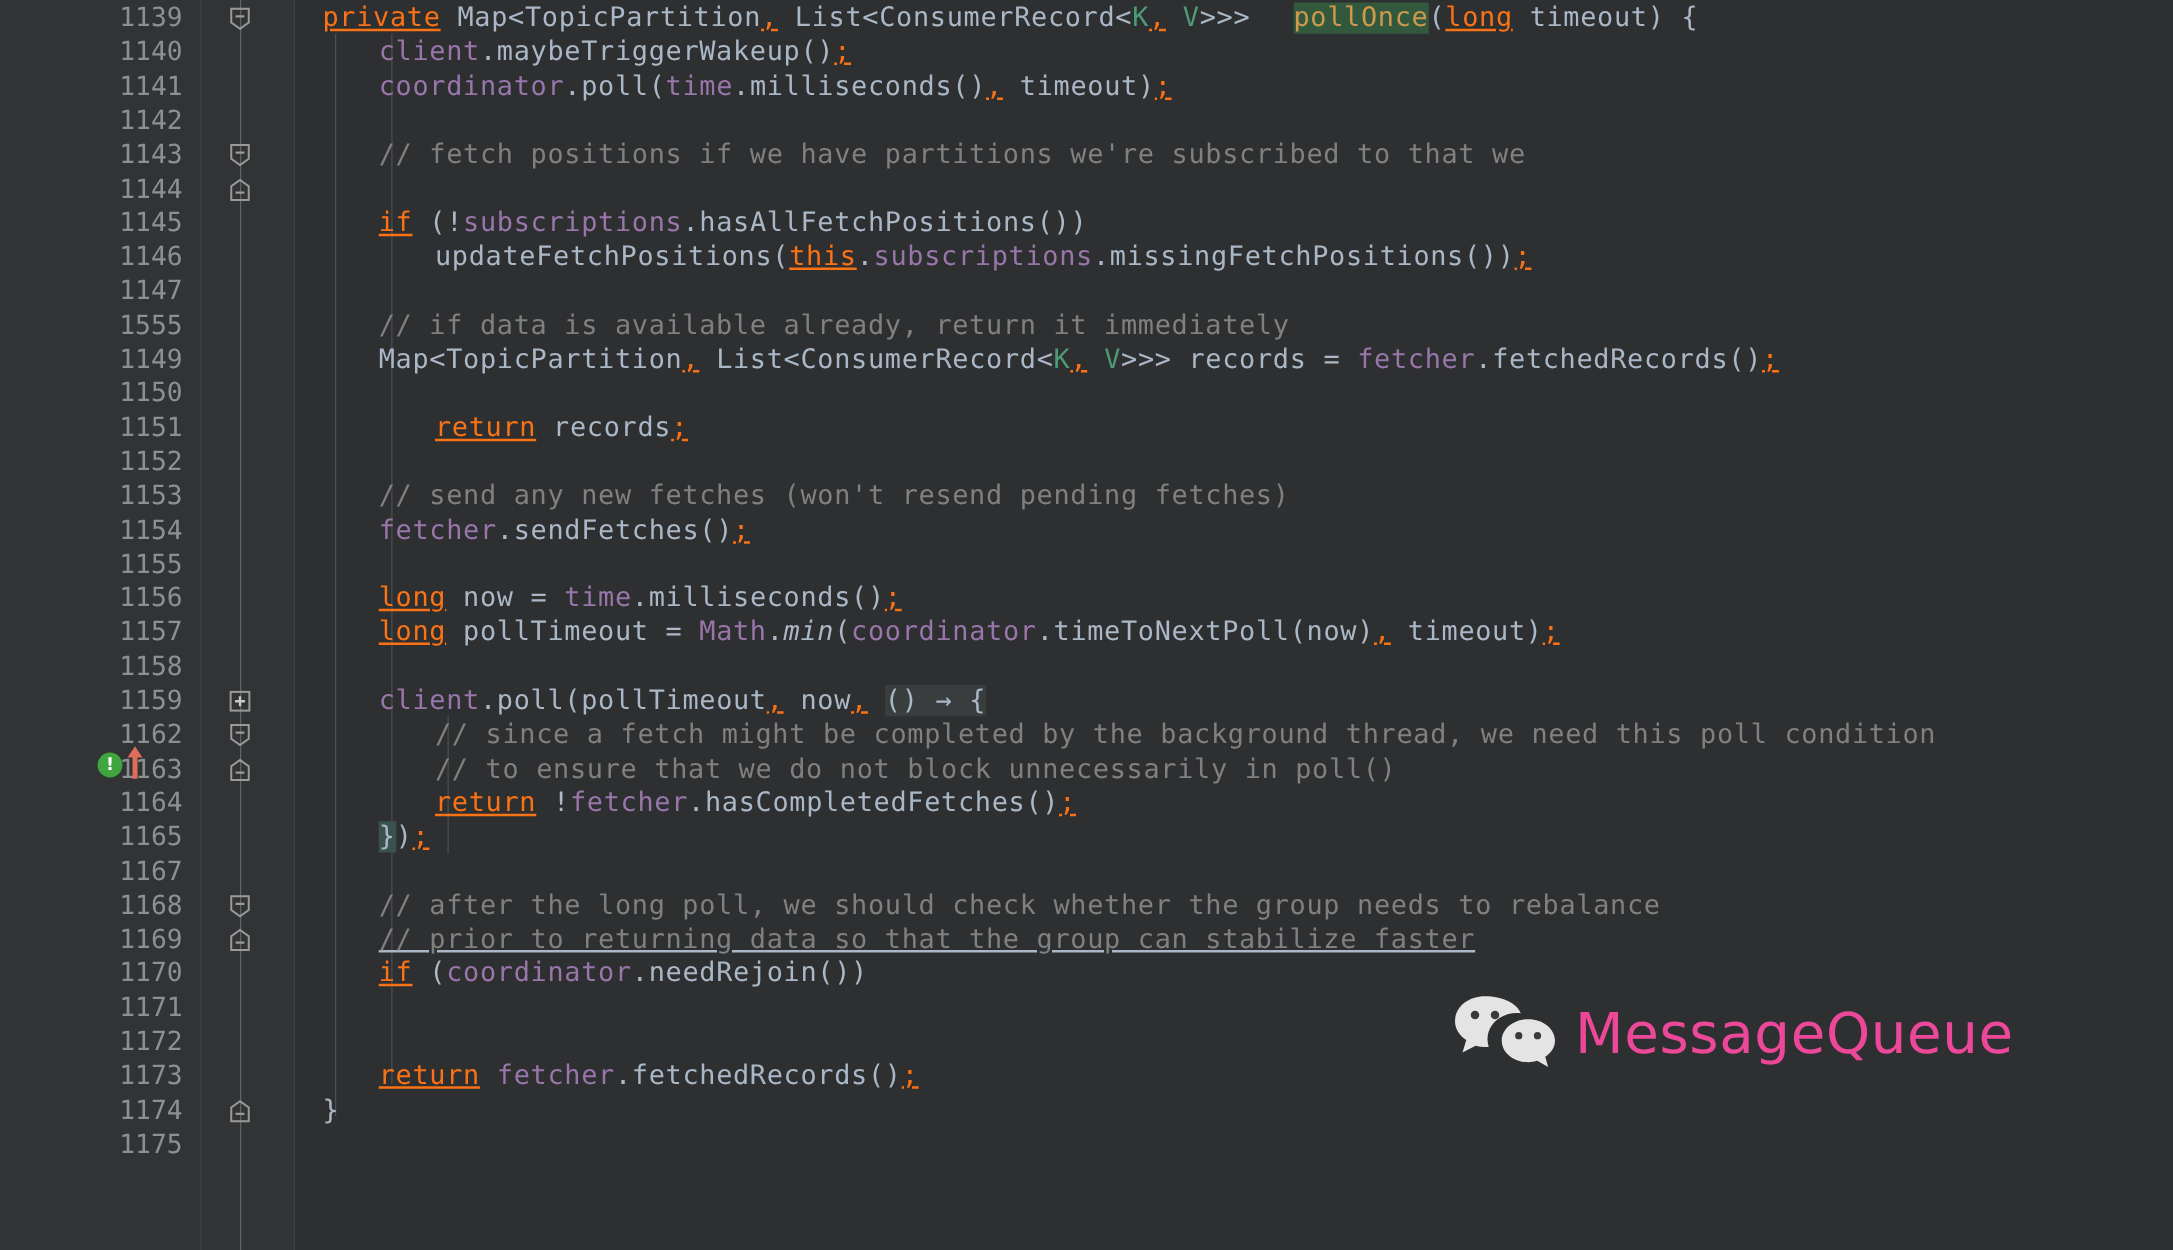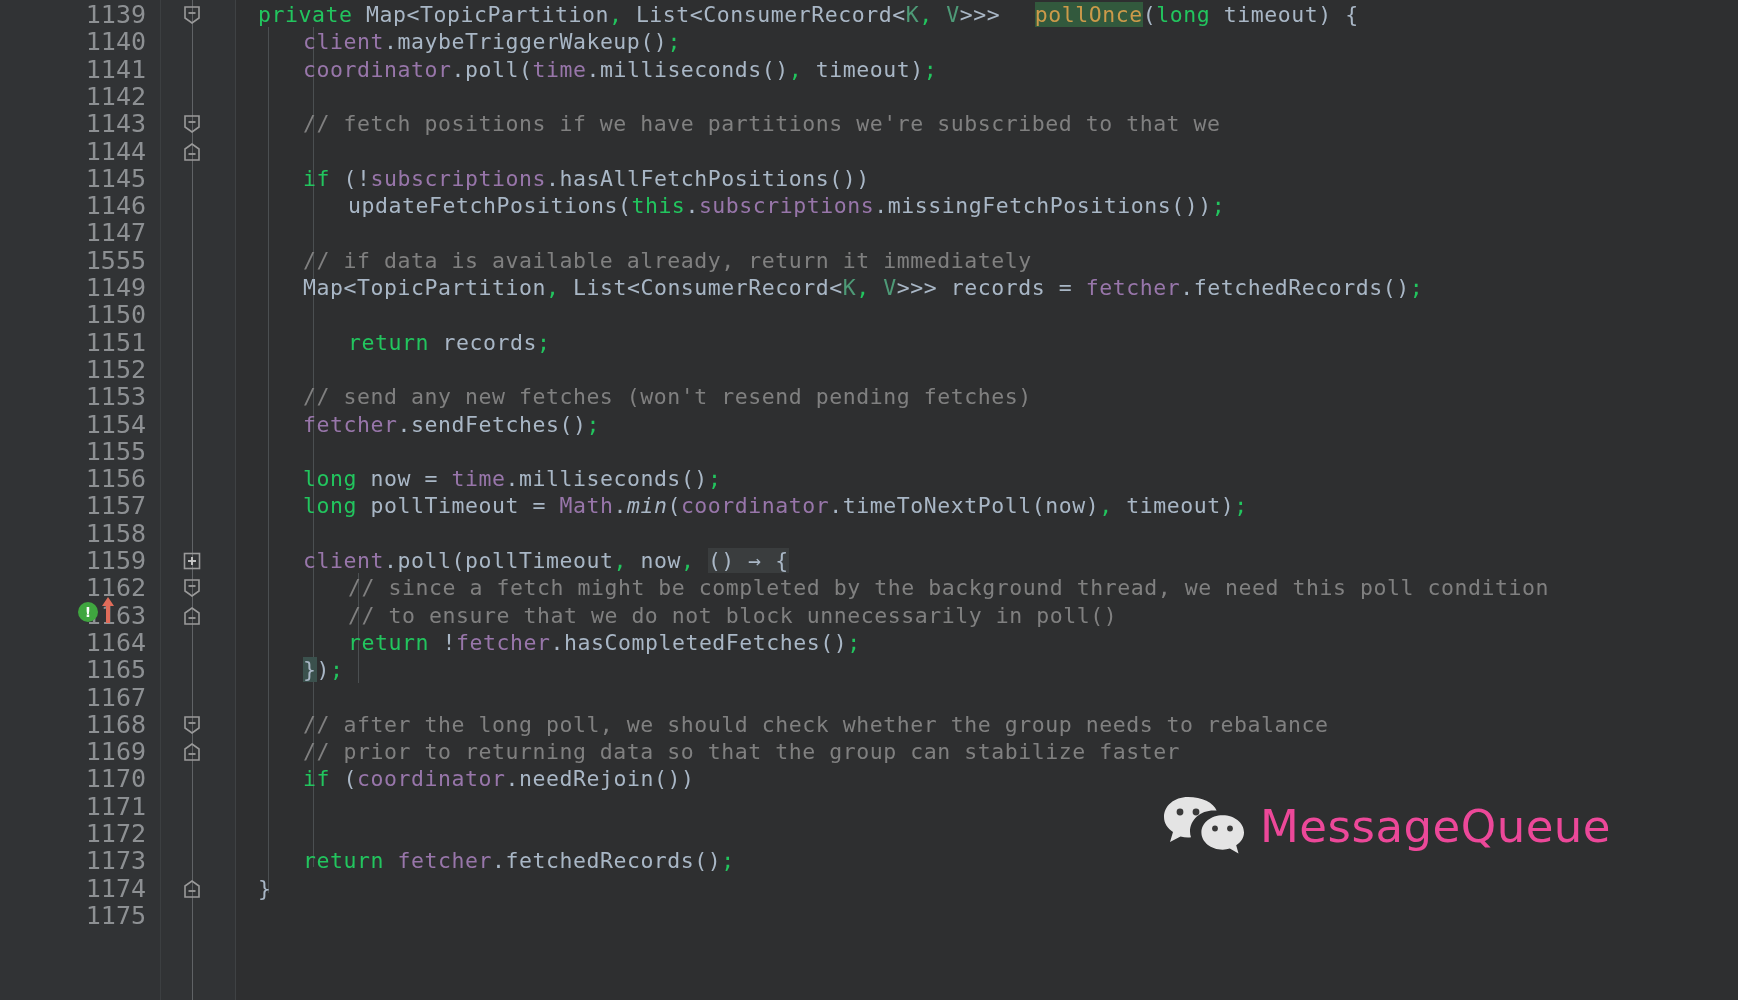--- a/index.html
+++ b/index.html
@@ -57,37 +57,37 @@
     width: 1738px;
     height: 27.3px;
     line-height: 27.3px;
   }
   .lnum {
     position: absolute;
     left: 0; top: 0;
     width: 146px;
     text-align: right;
     color: #8d9093;
-    font-size: 25px;
+    font-size: 21px;
     font-family: "DejaVu Sans Mono", monospace;
     letter-spacing: 0px;
     white-space: pre;
   }
   .code {
     position: absolute;
     left: 236px; top: 0;
     white-space: pre;
     font-size: 21.5px;
     font-family: "DejaVu Sans Mono", monospace;
     color: #a9b7c6;
     letter-spacing: 0.55px;
   }
 
   
-  .kw   { color: #22c55e; }
+  .kw   { color: #f97316; text-decoration: underline; }
   .fld  { color: #9876aa; }
   .cmt  { color: #808080; }
   .txt  { color: #a9b7c6; }
   .tparam { color: #4e9a77; }
   .ital { font-style: italic; }
   .hl-search { background: #32593d; color: #cc9a4a; margin-left: 21px; }
   .hl-brace  { background: #3b514d; }
   .hl-lambda { background: #3a3d3e; }
 
   
@@ -255,21 +255,21 @@
       </div>
       <div class="row" style="top:683.5px;">
         <span class="lnum">1167</span>
       </div>
       <div class="row" style="top:710.8px;">
         <span class="lnum">1168</span>
         <span class="code" style="left:303px;"><span class="cmt">// after the long poll, we should check whether the group needs to rebalance</span></span>
       </div>
       <div class="row" style="top:738.1px;">
         <span class="lnum">1169</span>
-        <span class="code" style="left:303px;"><span class="cmt">// prior to returning data so that the group can stabilize faster</span></span>
+        <span class="code" style="left:303px;text-decoration:underline;"><span class="cmt">// prior to returning data so that the group can stabilize faster</span></span>
       </div>
       <div class="row" style="top:765.4px;">
         <span class="lnum">1170</span>
         <span class="code" style="left:303px;"><span class="kw">if</span> (<span class="fld">coordinator</span>.<span class="txt">needRejoin</span>())</span>
       </div>
       <div class="row" style="top:792.7px;">
         <span class="lnum">1171</span>
       </div>
       <div class="row" style="top:820.0px;">
         <span class="lnum">1172</span>

